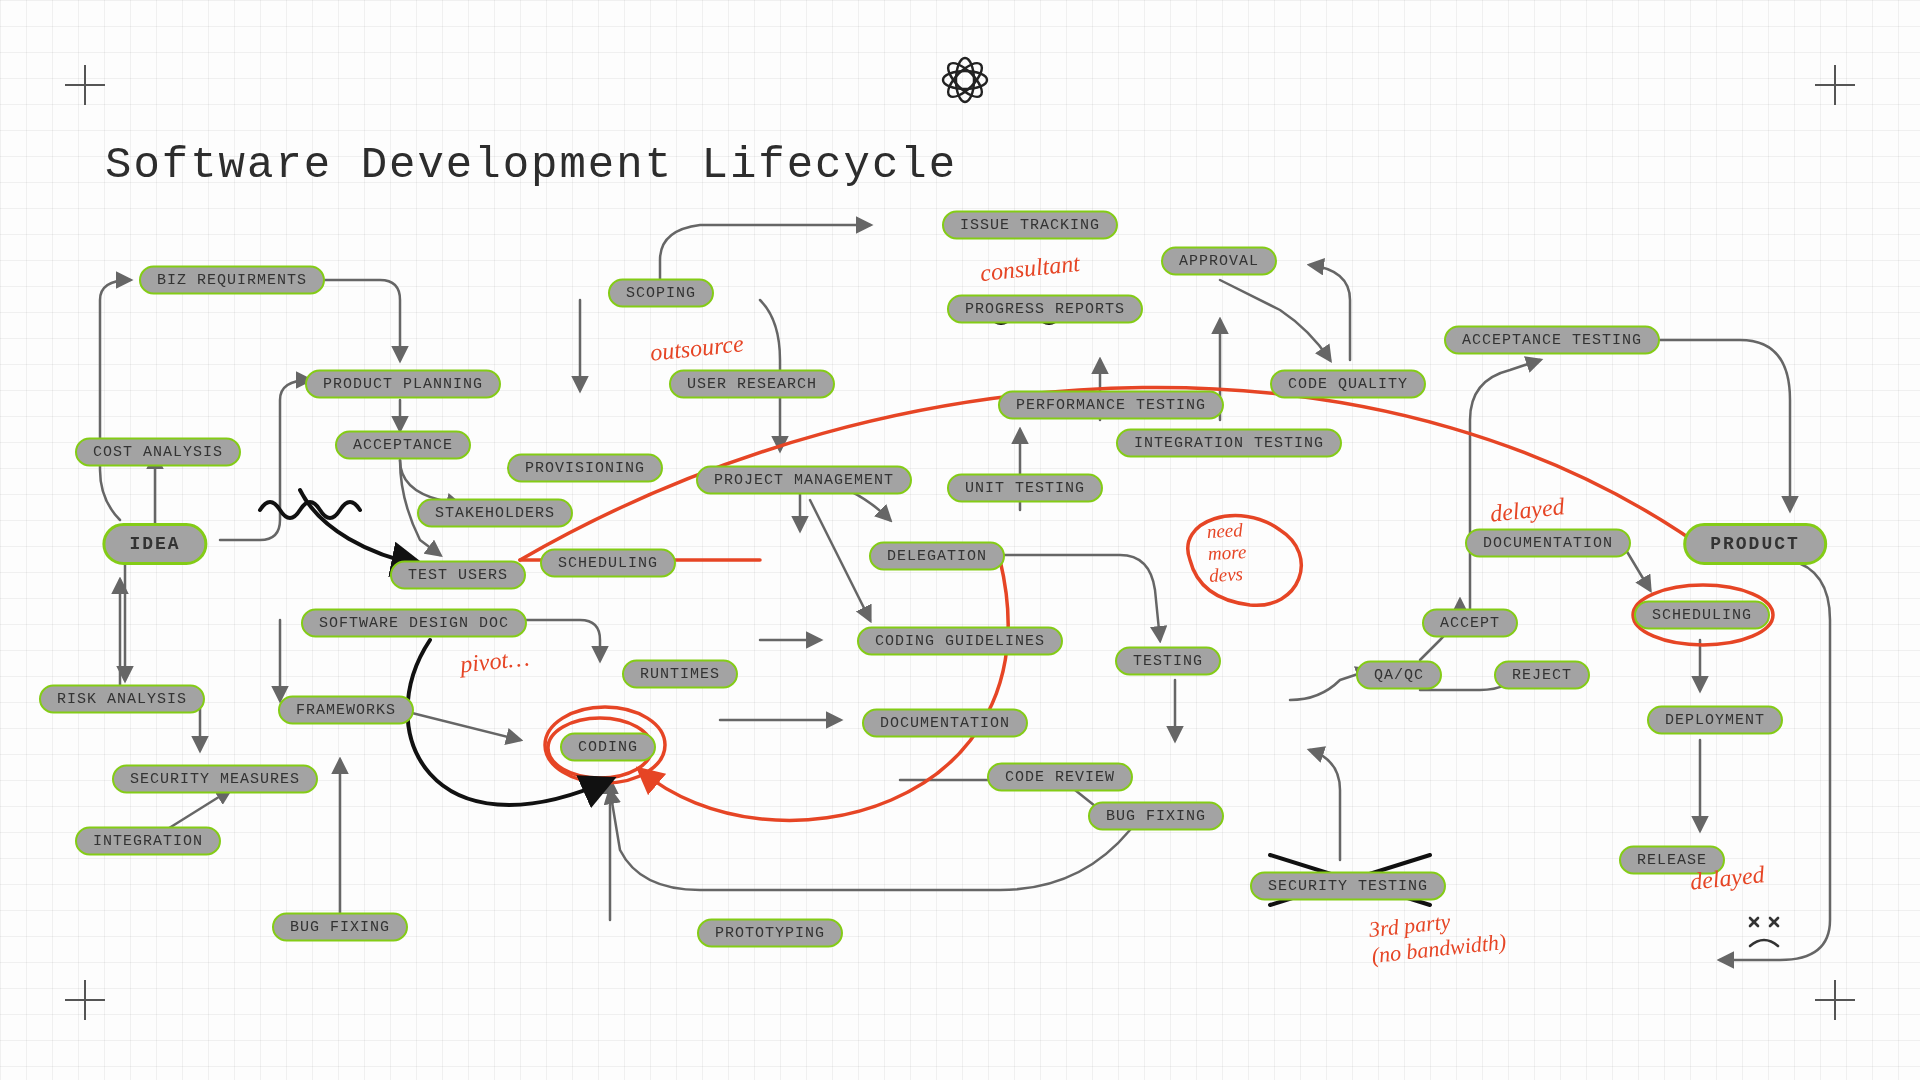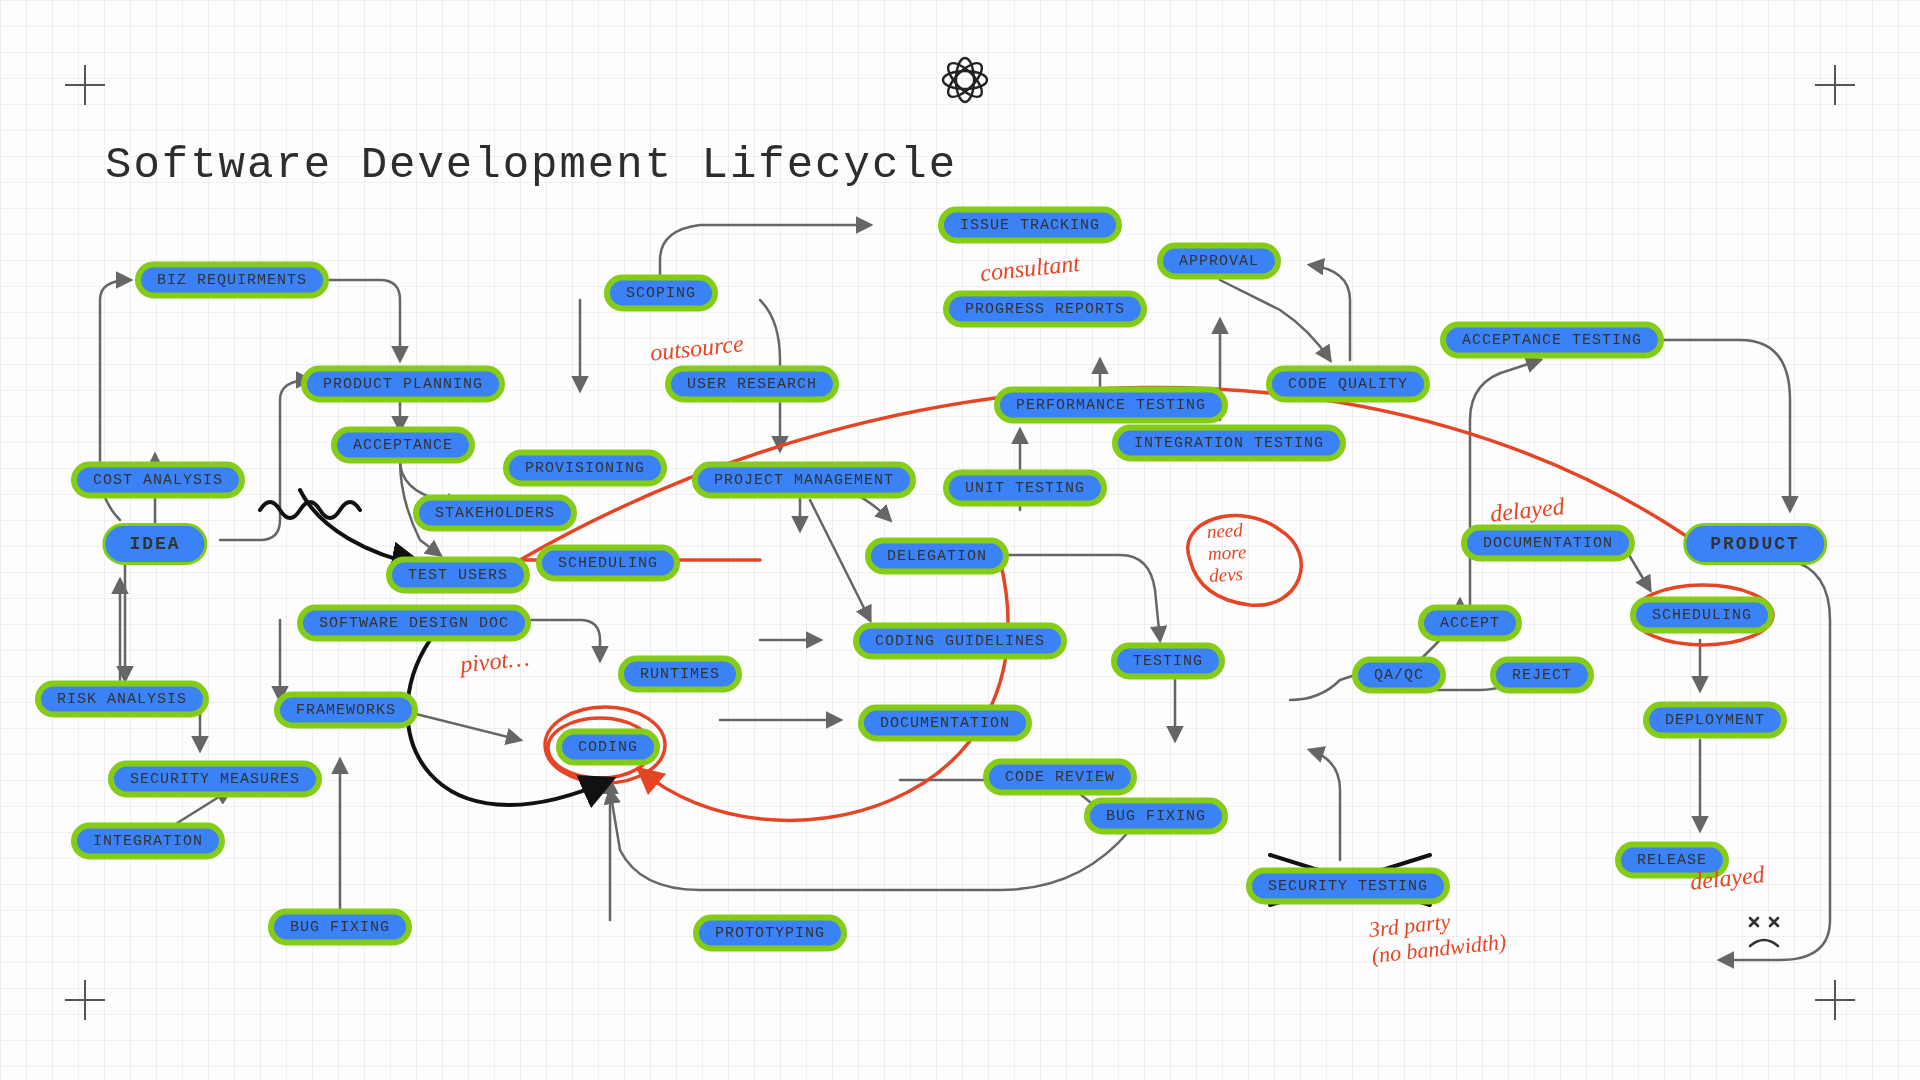--- a/index.html
+++ b/index.html
@@ -38,22 +38,22 @@
   }
   .cross::before { left:50%; top:0; width:2px; height:100%; transform:translateX(-50%);}
   .cross::after  { top:50%; left:0; width:100%; height:2px; transform:translateY(-50%);}
   .flower {
     position: absolute;
     left: 940px; top: 55px;
     width: 50px; height: 50px;
   }
   .node {
     position: absolute;
-    background: #3b82f6;
-    border: 6px solid #84cc16;
+    background: #a3a3a3;
+    border: 2px solid #84cc16;
     border-radius: 999px;
     padding: 4px 16px;
     font-size: 15px;
     letter-spacing: 1px;
     color: #333;
     white-space: nowrap;
     transform: translate(-50%, -50%);
   }
   .node.big {
     font-size: 18px;
@@ -219,21 +219,21 @@
     <path d="M680 382 q10 -14 20 0 q10 14 20 0 q10 -14 20 0 q10 14 20 0"></path>
 
     <path d="M560 560 q10 -14 20 0 q10 14 20 0 q10 -14 20 0 q10 14 20 0 q10 -14 20 0"></path>
   </g>
 </svg>
 
 <div class="node big" style="left:155px; top:544px;">IDEA</div>
 <div class="node big" style="left:1755px; top:544px;">PRODUCT</div>
 
 <div class="node" style="left:232px; top:280px;">BIZ REQUIRMENTS</div>
-<div class="node" style="left:158px; top:480px;">COST ANALYSIS</div>
+<div class="node" style="left:158px; top:452px;">COST ANALYSIS</div>
 <div class="node" style="left:122px; top:699px;">RISK ANALYSIS</div>
 <div class="node" style="left:215px; top:779px;">SECURITY MEASURES</div>
 <div class="node" style="left:148px; top:841px;">INTEGRATION</div>
 
 <div class="node" style="left:403px; top:384px;">PRODUCT PLANNING</div>
 <div class="node" style="left:403px; top:445px;">ACCEPTANCE</div>
 <div class="node" style="left:495px; top:513px;">STAKEHOLDERS</div>
 <div class="node" style="left:458px; top:575px;">TEST USERS</div>
 <div class="node" style="left:414px; top:623px;">SOFTWARE DESIGN DOC</div>
 <div class="node" style="left:346px; top:710px;">FRAMEWORKS</div>

